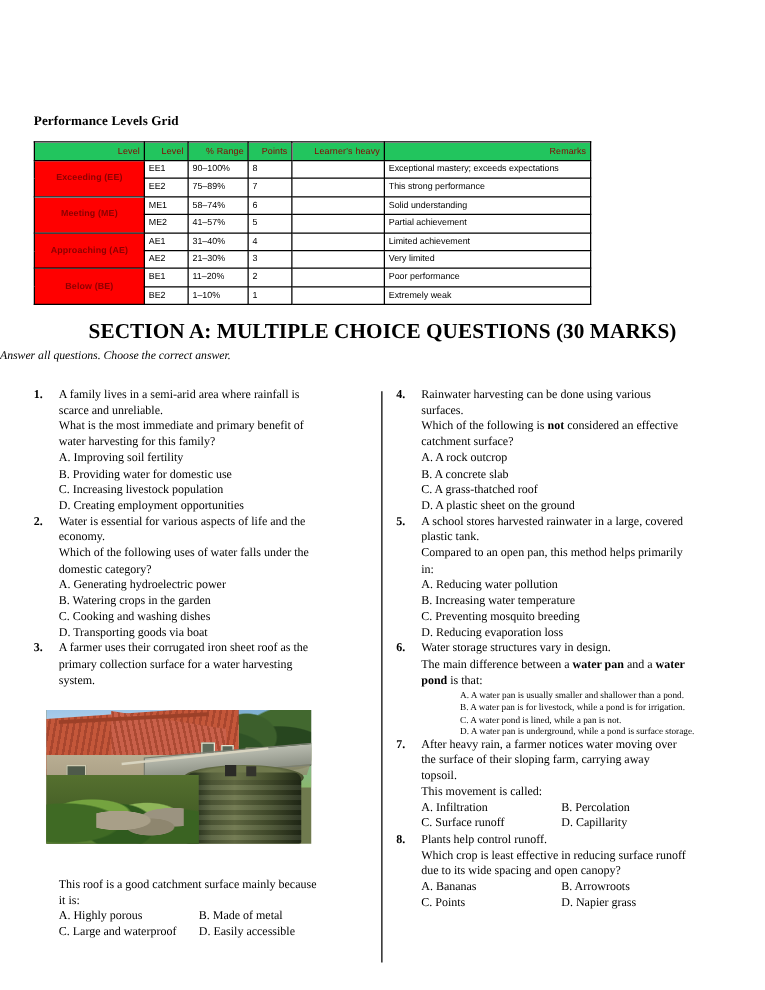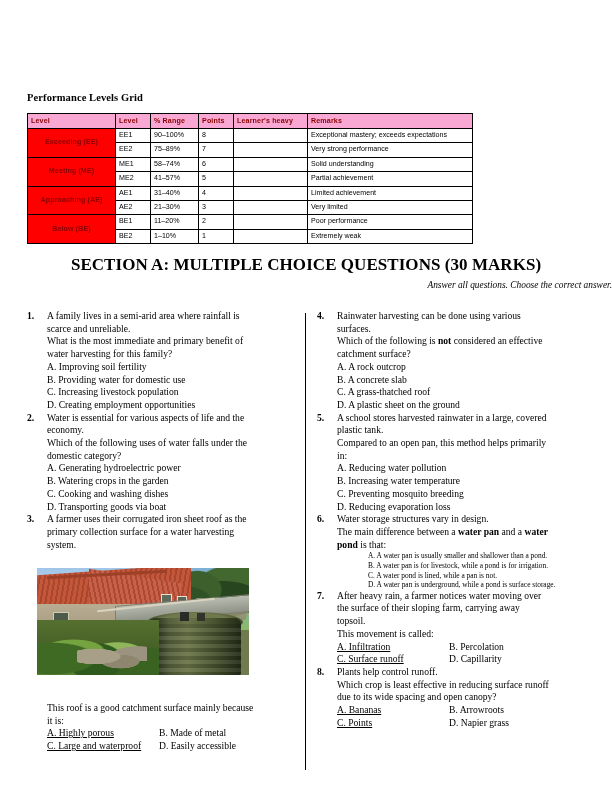--- a/index.html
+++ b/index.html
@@ -43,24 +43,24 @@
     height: 13.4px;
     line-height: 13.4px;
     text-align: left;
     vertical-align: middle;
     font-weight: normal;
     box-sizing: border-box;
     overflow: hidden;
     white-space: nowrap;
   }
   #levels-table thead th {
-    background: #f9a8d4;
+    background: #22c55e;
     color: #8B0000;
-    font-weight: bold;
-    text-align: left;
+    font-weight: normal;
+    text-align: right;
     height: 14px;
     line-height: 14px;
     letter-spacing: 0.15px;
   }
   #levels-table td.levelgroup {
     background: #FF0000;
     color: #8B0000;
     font-weight: bold;
     text-align: center;
     letter-spacing: 0.1px;
@@ -77,21 +77,21 @@
     font-family: "Liberation Serif", serif;
     font-weight: bold;
     font-size: 17px;
     letter-spacing: 0.05px;
   }
   #section-instruction {
     position: absolute;
     left: 0;
     right: 0;
     top: 280px;
-    text-align: right;
+    text-align: left;
     font-family: "Liberation Serif", serif;
     font-style: italic;
     font-size: 9.4px;
   }
 
   
   #columns {
     position: absolute;
     left: 0;
     top: 310px;
@@ -134,21 +134,20 @@
     text-align: left;
     font-weight: bold;
     font-size: 9.6px;
   }
   .qline { display: block; }
   .opt { display: block; }
   .opt-row { display: block; }
   .opt-row .oa {
     display: inline-block;
     width: 112px;
-    text-decoration: underline;
   }
   .small-opts .opt {
     font-size: 7.4px;
     line-height: 9.6px;
     margin-left: 31px;
   }
   b.em { font-weight: bold; text-align: right; }
 
   
   #photo {
@@ -295,21 +294,21 @@
       <td>90–100%</td>
       <td>8</td>
       <td class="empty-score"></td>
       <td>Exceptional mastery; exceeds expectations</td>
     </tr>
     <tr>
       <td>EE2</td>
       <td>75–89%</td>
       <td>7</td>
       <td class="empty-score"></td>
-      <td>Very strong performance</td>
+      <td>This strong performance</td>
     </tr>
 
     <tr>
       <td class="levelgroup" rowspan="2">Meeting (ME)</td>
       <td>ME1</td>
       <td>58–74%</td>
       <td>6</td>
       <td class="empty-score"></td>
       <td>Solid understanding</td>
     </tr>

